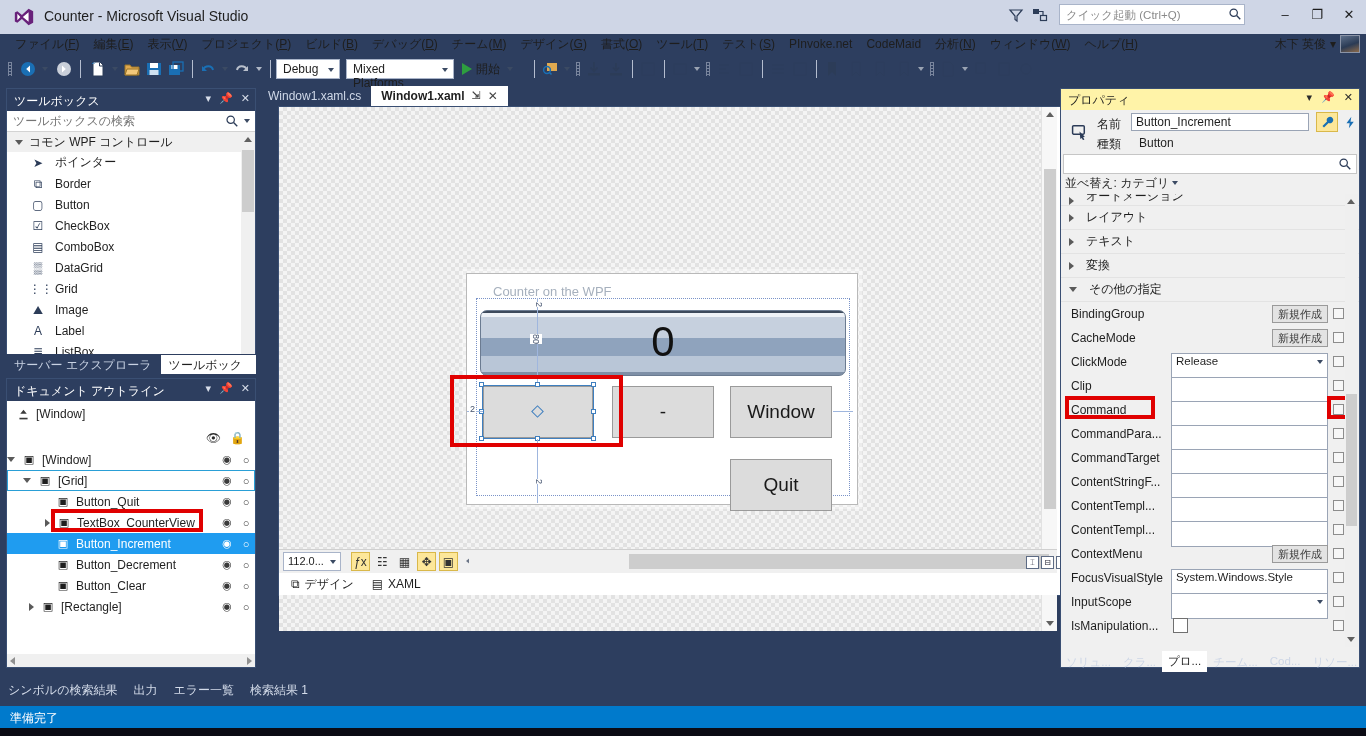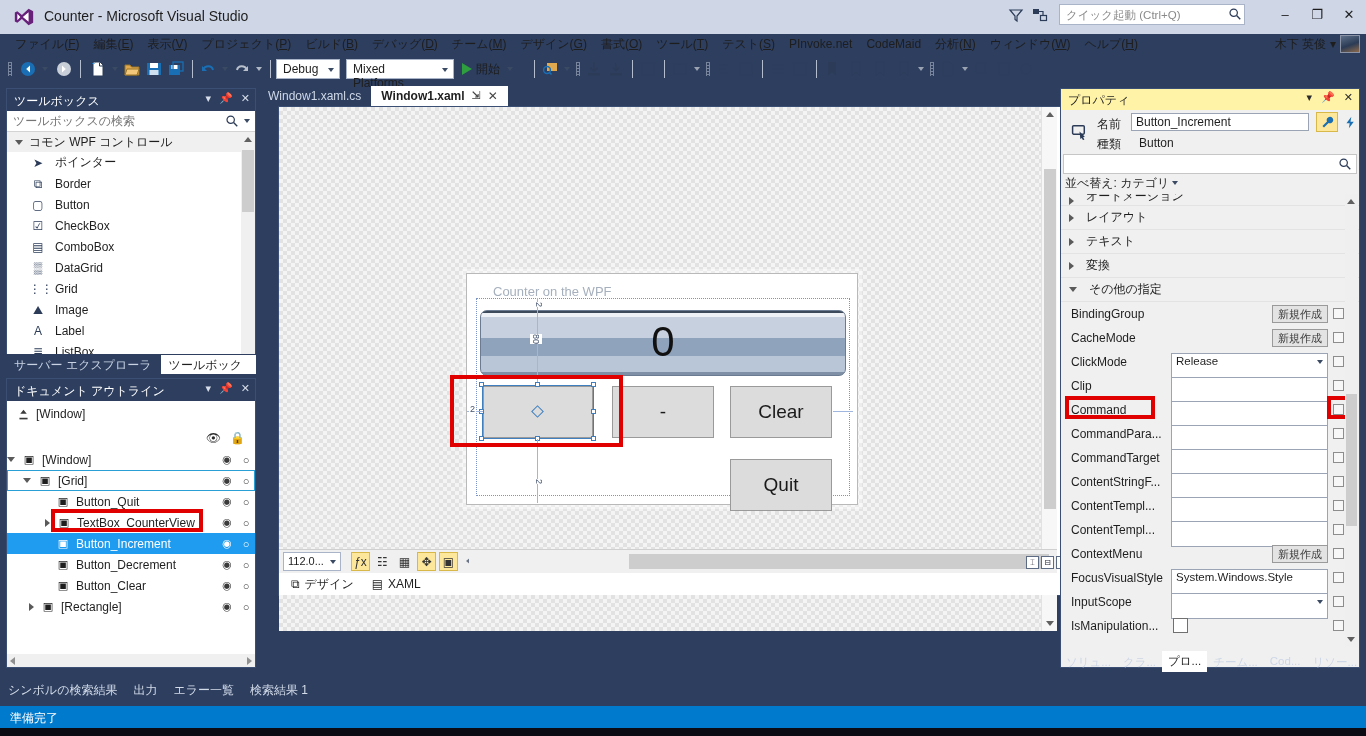--- a/index.html
+++ b/index.html
@@ -557,21 +557,21 @@
             <span class="num">0</span>
           </div>
 
           <div class="btn sel-btn" style="left:16px;top:112px;width:110px;height:52px;">
             <span></span>
           </div>
           <div class="btn" style="left:145px;top:112px;width:102px;height:52px;">
             <span>-</span>
           </div>
           <div class="btn" style="left:263px;top:112px;width:102px;height:52px;">
-            <span>Clear</span>
+            <span>Window</span>
           </div>
           <div class="btn" style="left:263px;top:185px;width:102px;height:52px;">
             <span>Quit</span>
           </div>
 
           <div class="sel-frame" style="left:15px;top:111px;width:112px;height:54px;"></div>
           <div class="handle" style="left:12px;top:108px;"></div>
           <div class="handle" style="left:68px;top:108px;"></div>
           <div class="handle" style="left:124px;top:108px;"></div>
           <div class="handle" style="left:12px;top:135px;"></div>

